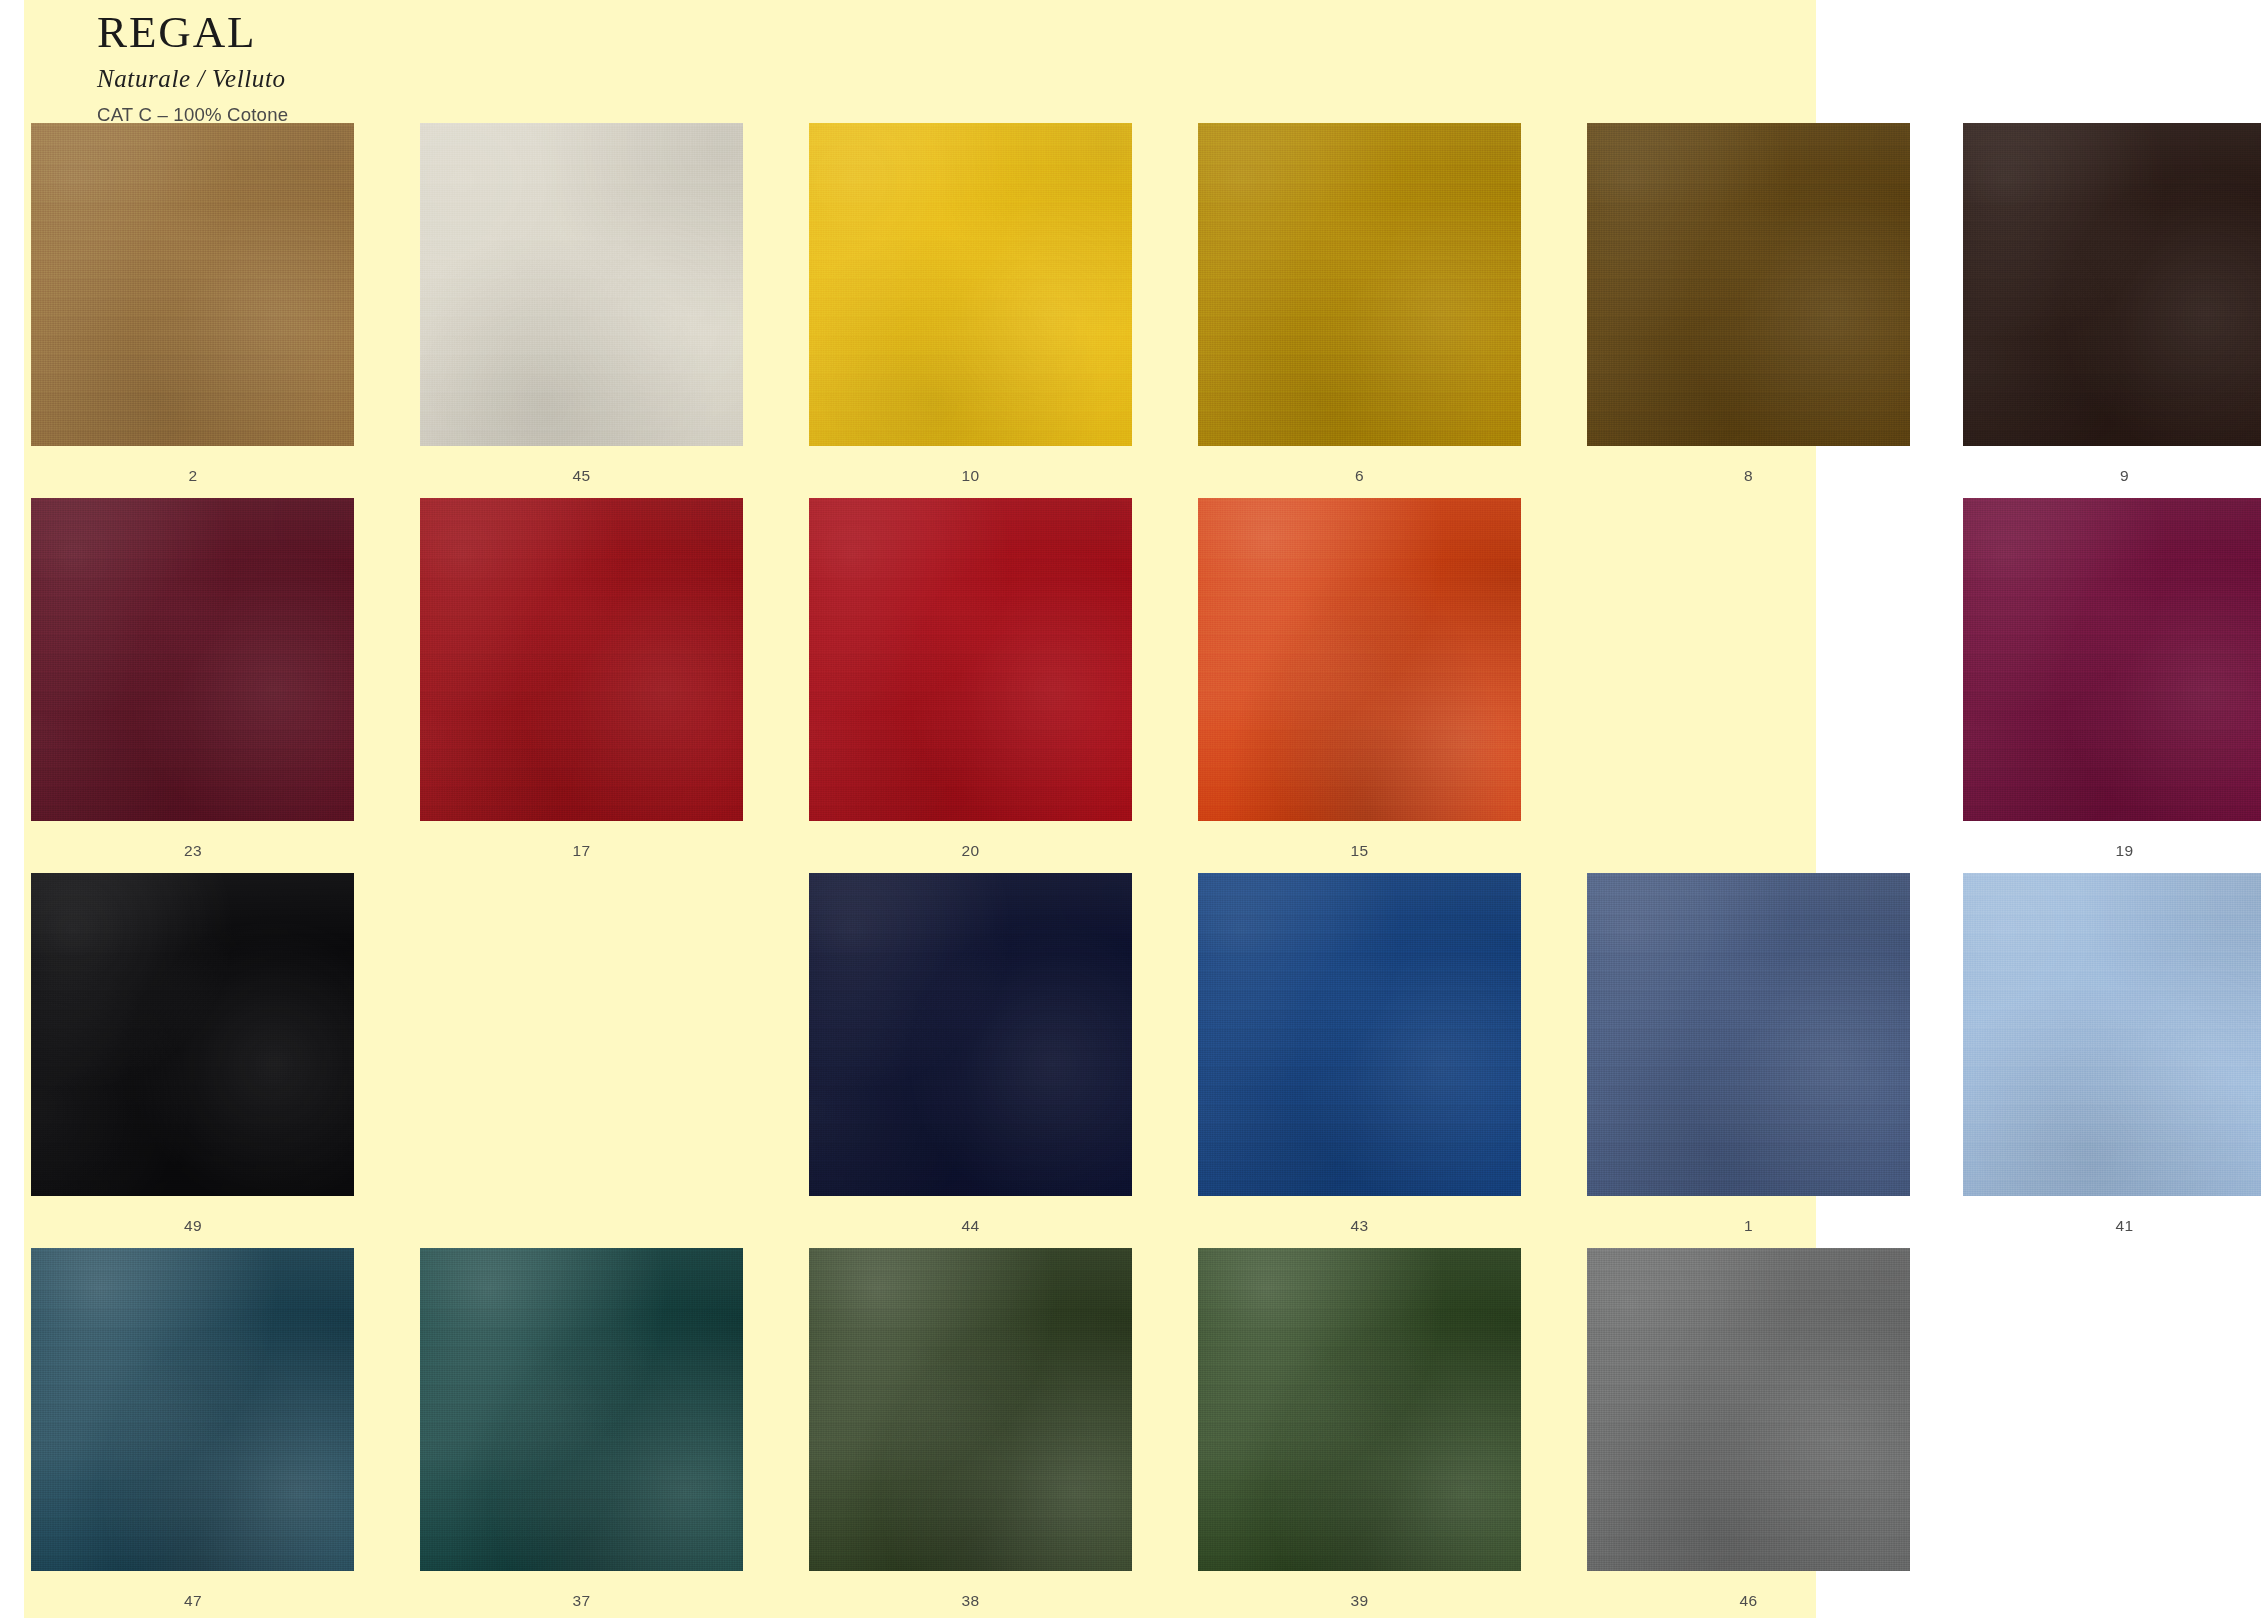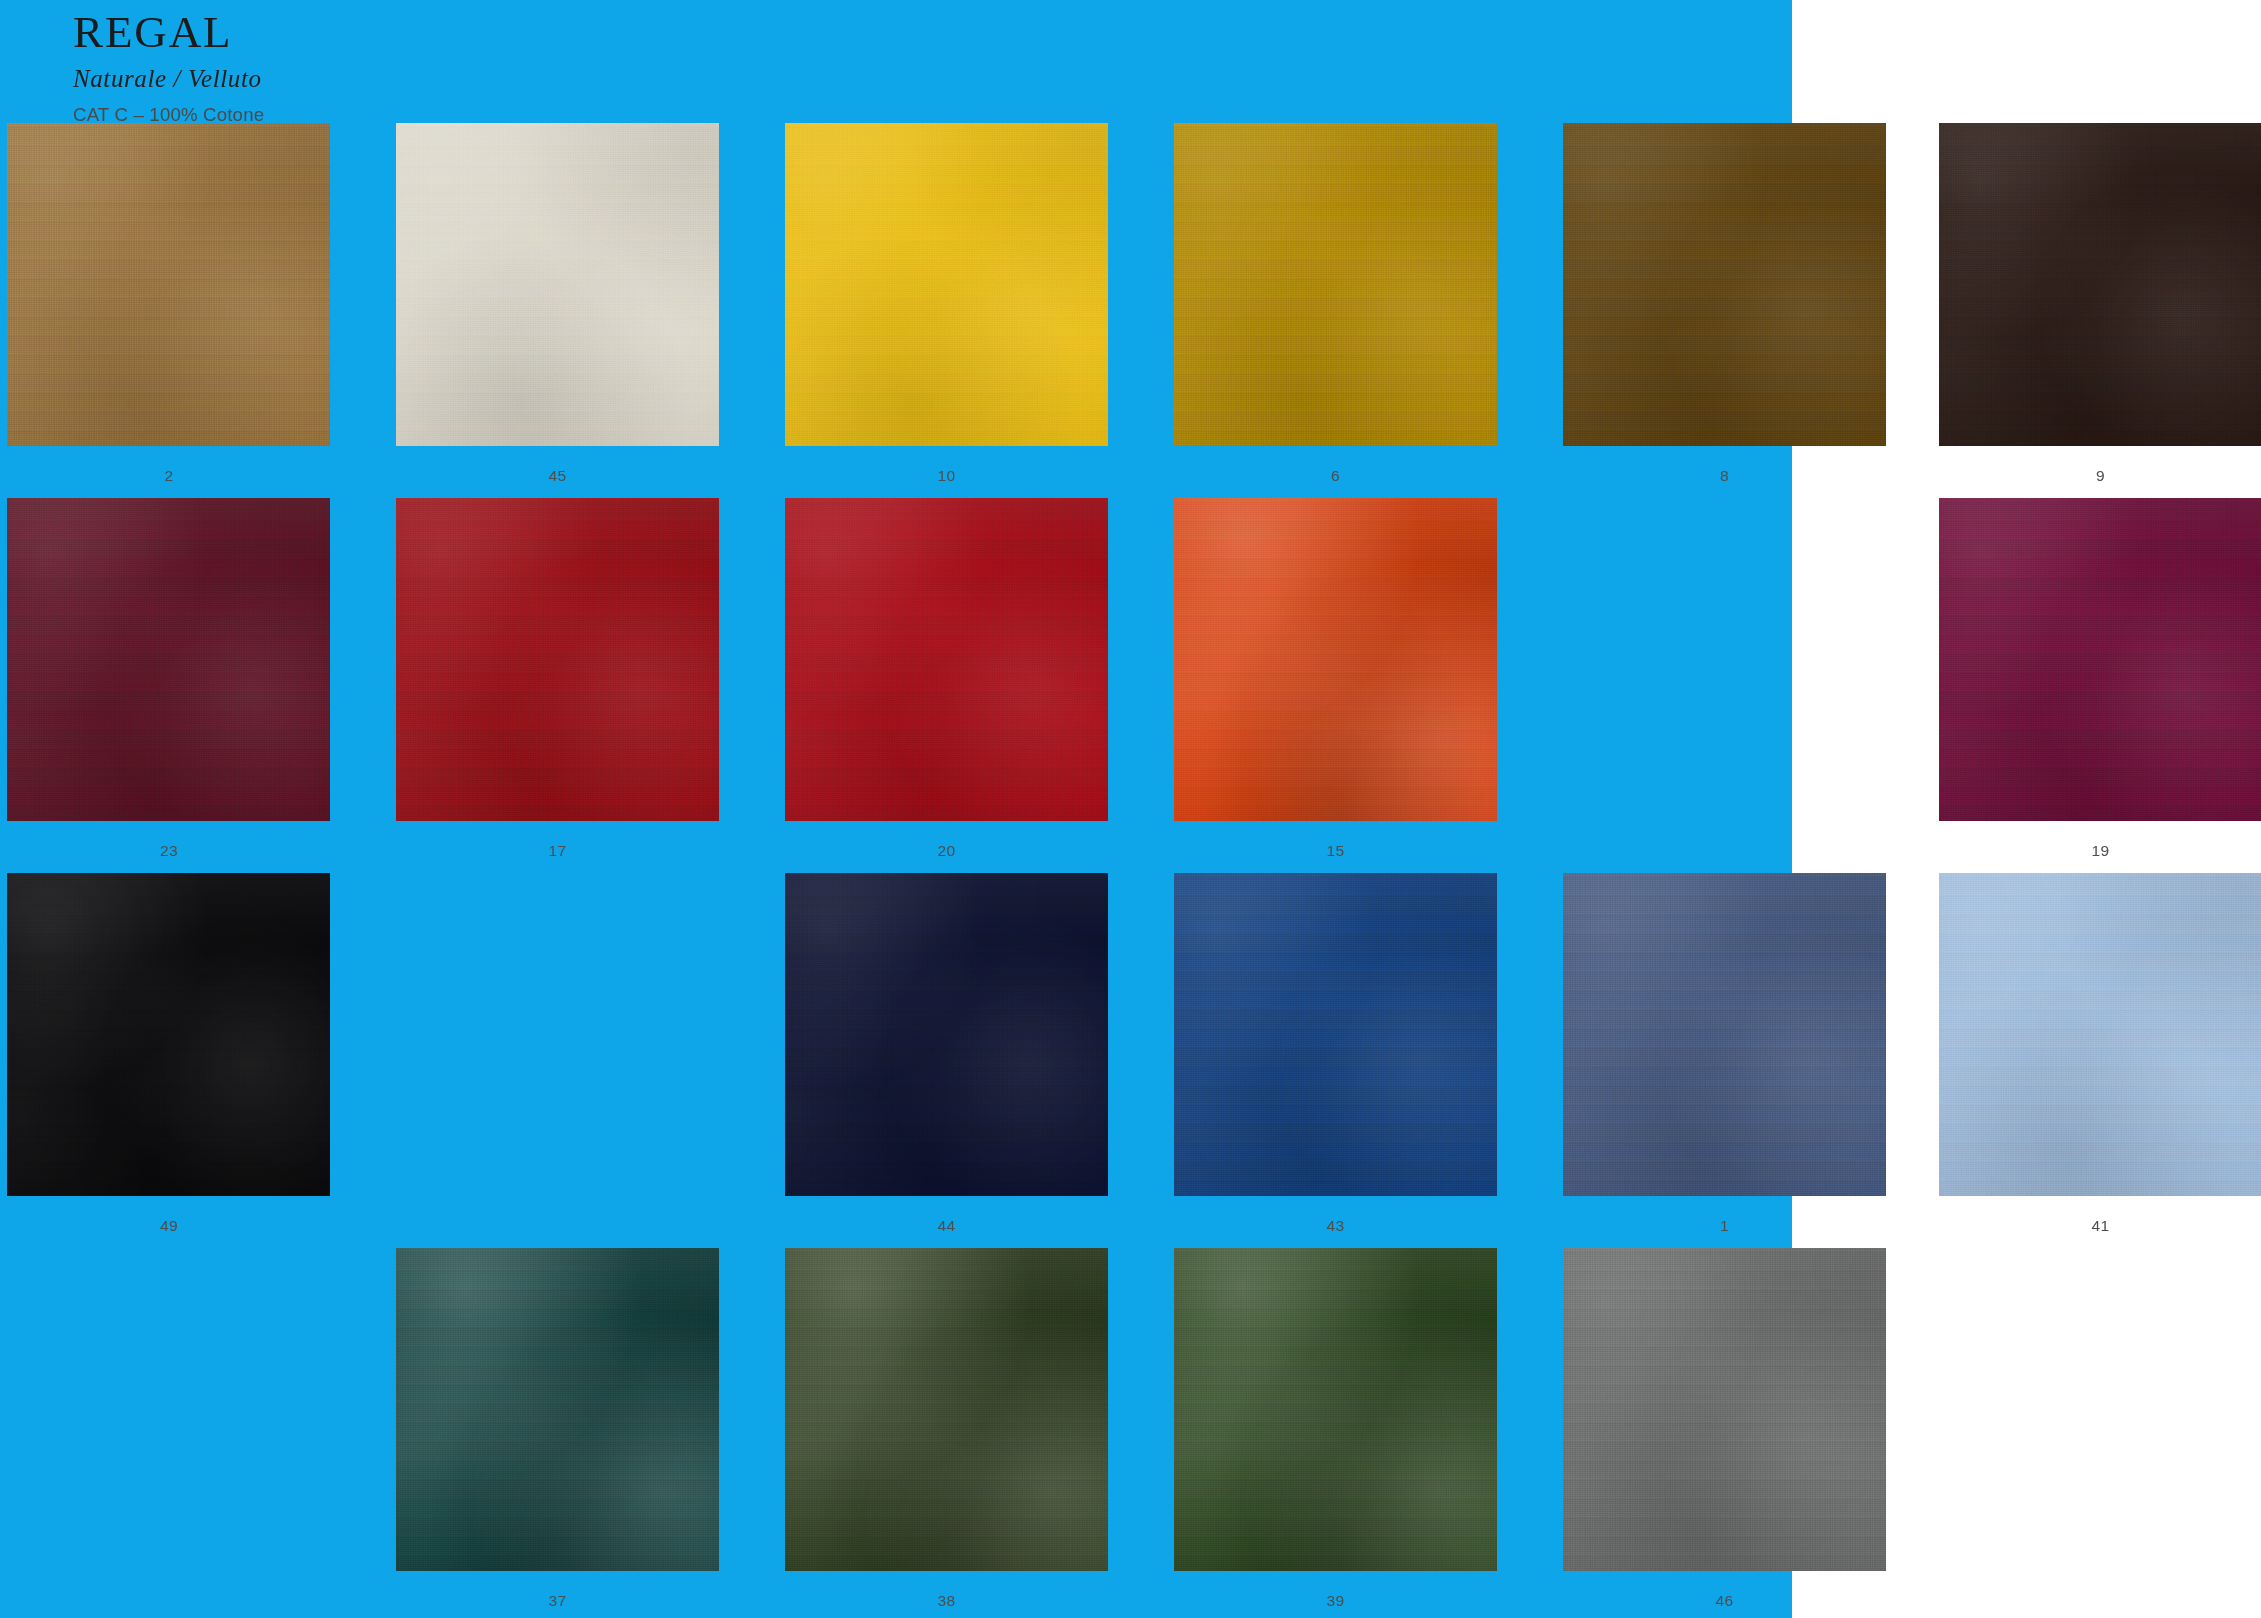--- a/index.html
+++ b/index.html
@@ -12,22 +12,23 @@
     height: 1619px;
     font-family: "Liberation Sans", sans-serif;
     -webkit-font-smoothing: antialiased;
     overflow: hidden;
   }
 
   .page {
     position: relative;
     width: 1792px;
     height: 1619px;
-    background: #0ea5e9;
+    background: #fef9c3;
     box-sizing: border-box;
+    margin-left: 24px;
   }
 
   
   .header {
     position: absolute;
     left: 73px;
     top: 0px;
     width: 868px;
   }
   .brand-title {
@@ -300,20 +301,29 @@
           <div class="swatch-chip">
             <div class="base" style="background: rgb(160, 188, 220);"></div>
             <div class="mottle"></div>
             <div class="weave"></div>
             <div class="sheen"></div>
           </div>
           <div class="swatch-label">41</div>
         </div>
       </div>
       <div class="swatch-row">
+        <div class="swatch-cell" style="left: 7.4px;">
+          <div class="swatch-chip velvet">
+            <div class="base" style="background: rgb(26, 67, 84);"></div>
+            <div class="mottle"></div>
+            <div class="weave"></div>
+            <div class="sheen"></div>
+          </div>
+          <div class="swatch-label">47</div>
+        </div>
         <div class="swatch-cell" style="left: 396px;">
           <div class="swatch-chip velvet">
             <div class="base" style="background: rgb(19, 65, 63);"></div>
             <div class="mottle"></div>
             <div class="weave"></div>
             <div class="sheen"></div>
           </div>
           <div class="swatch-label">37</div>
         </div>
         <div class="swatch-cell" style="left: 785px;">

